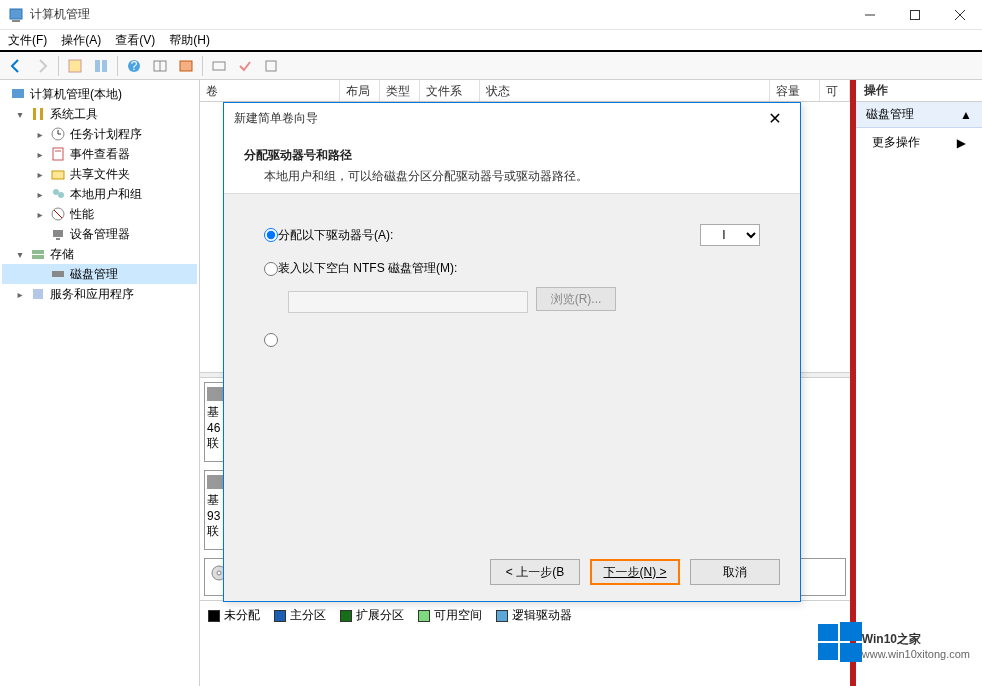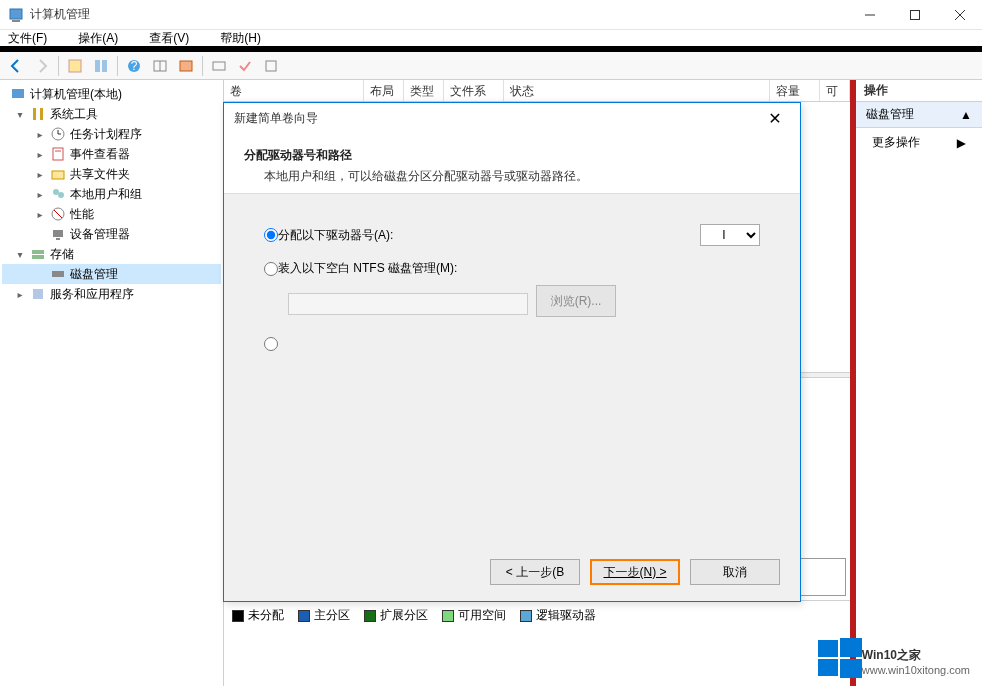--- a/index.html
+++ b/index.html
@@ -7,31 +7,31 @@
 
 
 .titlebar { height: 30px; display: flex; align-items: center; padding: 0 0 0 8px; border-bottom: 1px solid #e5e5e5; }
 .titlebar-icon { width: 16px; height: 16px; margin-right: 6px; }
 .titlebar-title { flex: 1; color: #333; }
 .win-controls { display: flex; }
 .win-btn { width: 45px; height: 30px; display: flex; align-items: center; justify-content: center; color: #666; }
 .win-btn svg { width: 10px; height: 10px; }
 
 
-.menubar { height: 22px; display: flex; align-items: center; padding: 0 8px; gap: 31px; border-bottom: 6px solid #000000; }
+.menubar { height: 22px; display: flex; align-items: center; padding: 0 8px; gap: 14px; border-bottom: 2px solid #000000; }
 .menu-item { color: #000; }
 
 
 .toolbar { height: 28px; display: flex; align-items: center; padding: 0 4px; gap: 2px; border-bottom: 1px solid #d0d0d0; background: #f8f8f8; }
 .tool-btn { width: 24px; height: 24px; display: flex; align-items: center; justify-content: center; border: 1px solid transparent; }
 .tool-sep { width: 1px; height: 20px; background: #ccc; margin: 0 2px; }
 
 
 .main { display: flex; height: 606px; }
-.left-pane { width: 224px; border-right: 1px solid #d0d0d0; padding: 4px 2px; background: #fff; }
+.left-pane { width: 200px; border-right: 1px solid #d0d0d0; padding: 4px 2px; background: #fff; }
 .tree-item { display: flex; align-items: center; height: 20px; padding-left: 4px; }
 .tree-item .expand { width: 12px; text-align: center; color: #666; font-size: 10px; }
 .tree-item .ticon { width: 16px; height: 16px; margin: 0 4px; }
 .tree-item.selected { background: #cce8ff; }
 .tree-item.l1 { padding-left: 12px; }
 .tree-item.l2 { padding-left: 32px; }
 
 .center-pane { flex: 1; display: flex; flex-direction: column; position: relative; background: #fff; }
 .vol-header { height: 22px; display: flex; border-bottom: 1px solid #d0d0d0; background: #fff; }
 .vol-header .col { padding: 3px 6px; border-right: 1px solid #e0e0e0; color: #333; }
@@ -54,27 +54,27 @@
 .dlg-title .t { flex: 1; color: #333; }
 .dlg-close { width: 30px; height: 30px; display: flex; align-items: center; justify-content: center; font-size: 16px; }
 .dlg-head { padding: 14px 20px 8px; background: #fff; border-bottom: 1px solid #ddd; }
 .dlg-head .h1 { font-weight: bold; color: #222; }
 .dlg-head .h2 { color: #333; margin-top: 4px; padding-left: 20px; }
 .dlg-body { padding: 30px 40px 20px; background: #f0f0f0; height: 340px; }
 .opt-row { display: flex; align-items: center; margin-bottom: 14px; }
 .opt-row input[type=radio] { width: 14px; height: 14px; }
 .drive-select { margin-left: auto; width: 60px; height: 22px; border: 1px solid #aaa; background: #fff; text-align: center; padding: 2px; }
 .path-input { width: 240px; height: 22px; border: 1px solid #ccc; background: #f5f5f5; margin-left: 24px; margin-top: 6px; }
-.browse-btn { width: 80px; height: 32px; margin-left: 8px; background: #e5e5e5; border: 1px solid #bbb; color: #888; }
+.browse-btn { width: 80px; height: 24px; margin-left: 8px; background: #e5e5e5; border: 1px solid #bbb; color: #888; }
 .dlg-buttons { position: absolute; bottom: 16px; right: 20px; display: flex; gap: 10px; }
 .dlg-btn { width: 90px; height: 26px; border: 1px solid #aaa; background: #e8e8e8; display: flex; align-items: center; justify-content: center; }
 .dlg-btn.primary { border: 2px solid #ff7b00; text-decoration: underline; }
 
 
-.watermark { position: absolute; right: 12px; bottom: 6px; display: flex; align-items: center; gap: 0; z-index: 20; }
+.watermark { position: absolute; right: 12px; bottom: 22px; display: flex; align-items: center; gap: 0; z-index: 20; }
 .watermark .wicon { width: 44px; height: 44px; }
 .watermark .wtext .big { font-size: 20px; font-weight: bold; color: #333; }
 .watermark .wtext .small { font-size: 11px; color: #666; }
 </style>
 </head>
 <body>
 
 <div class="titlebar">
   <svg class="titlebar-icon" viewBox="0 0 16 16">
       <rect x="2" y="2" width="12" height="10" fill="#5b9bd5" stroke="#2e75b6"></rect>

